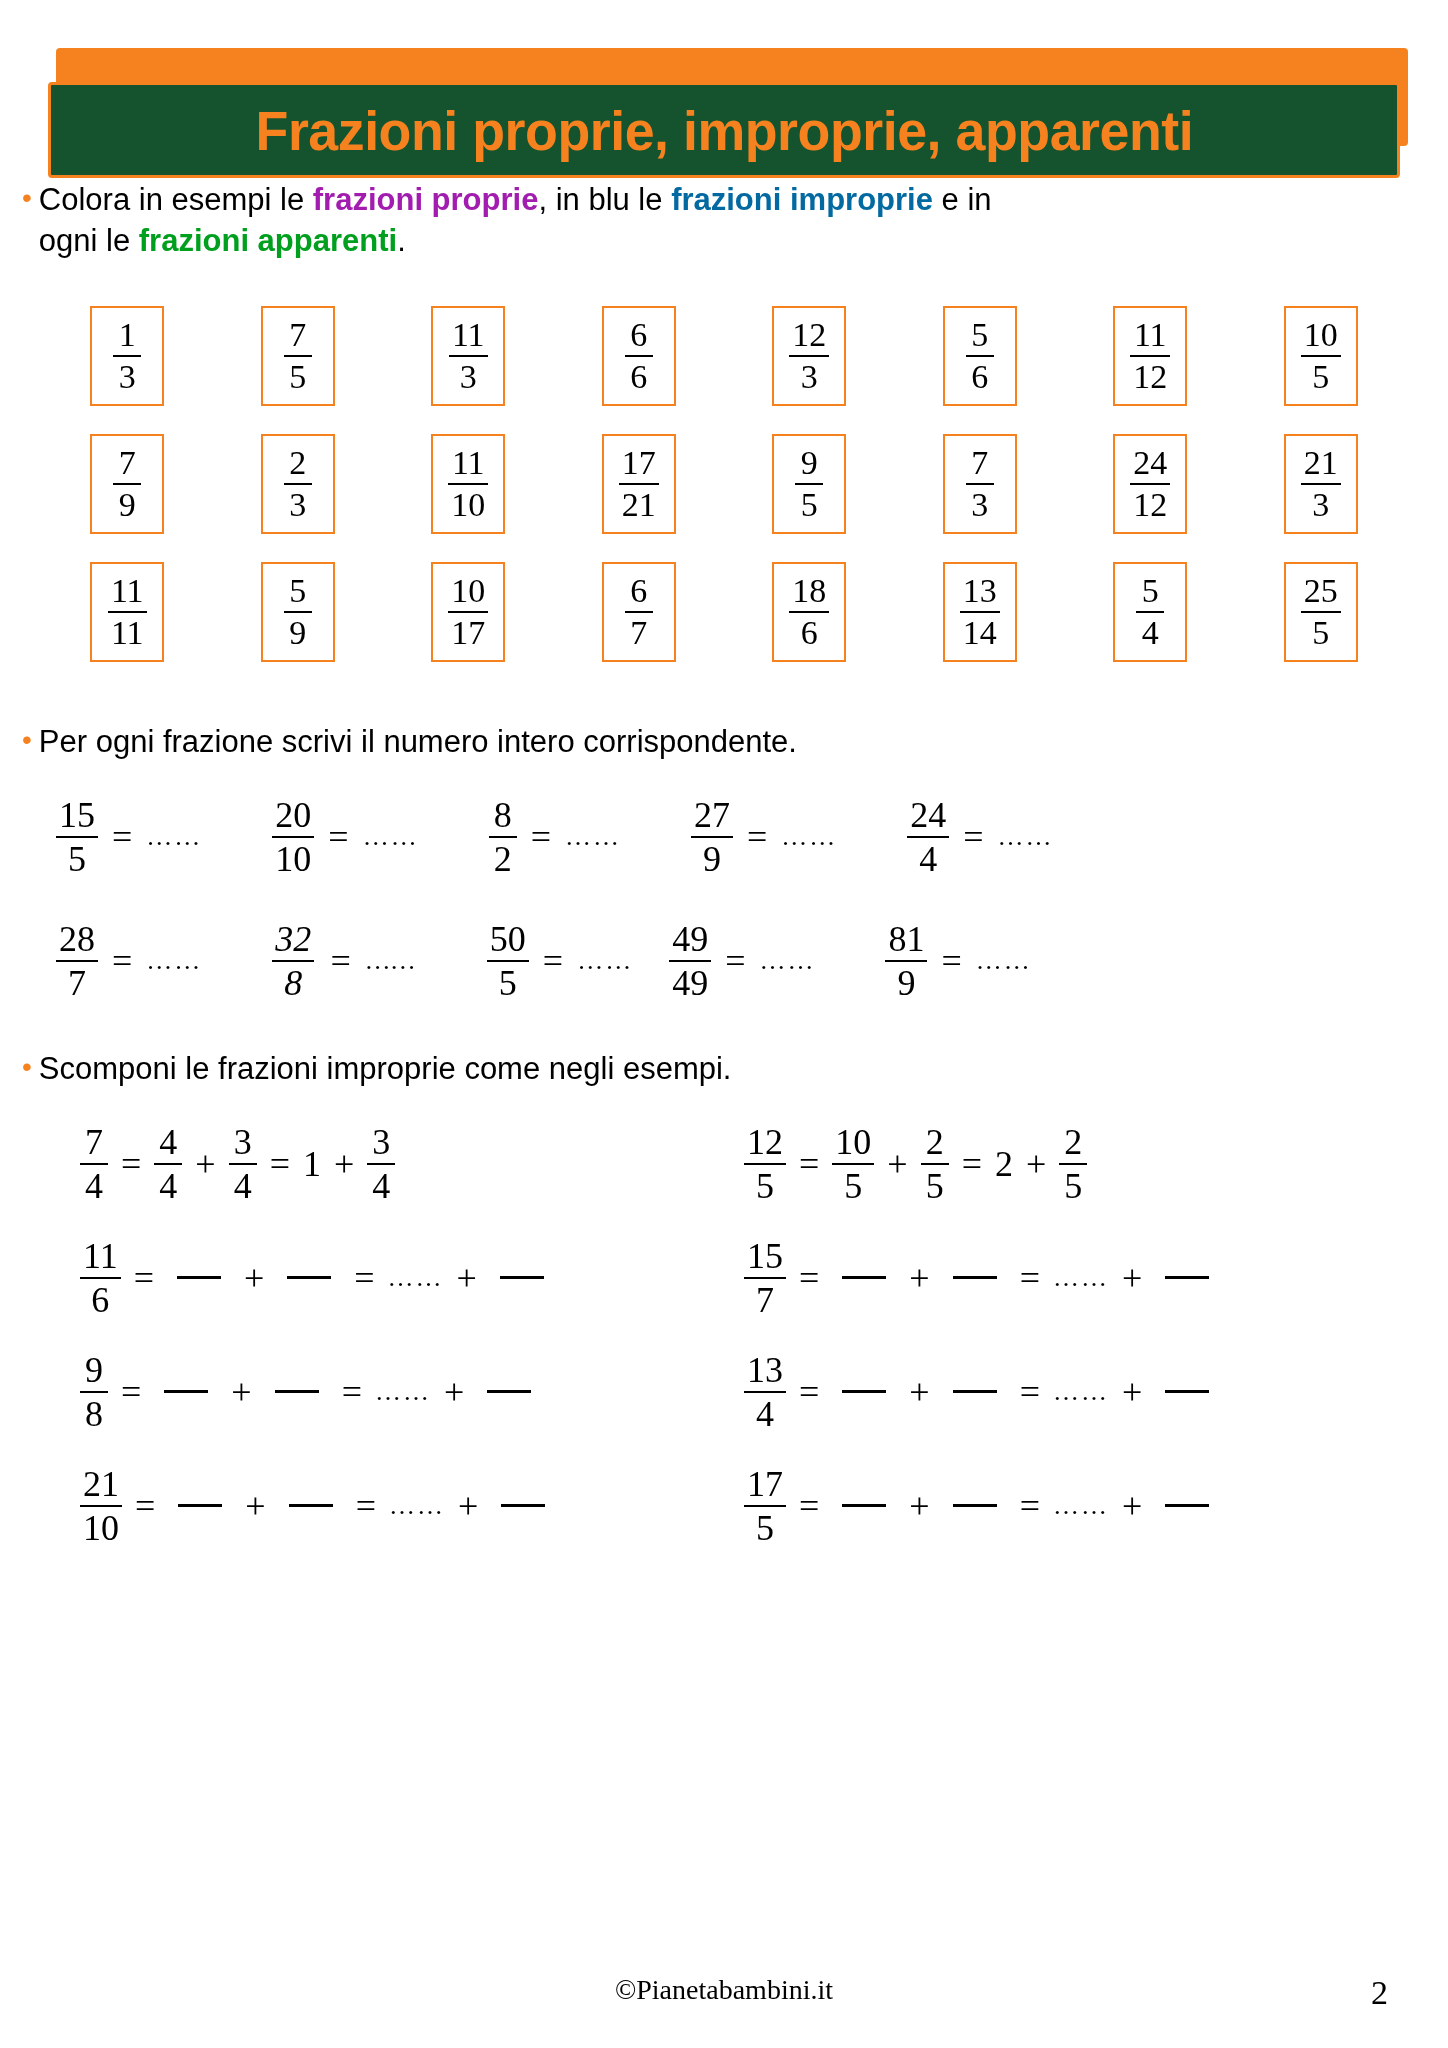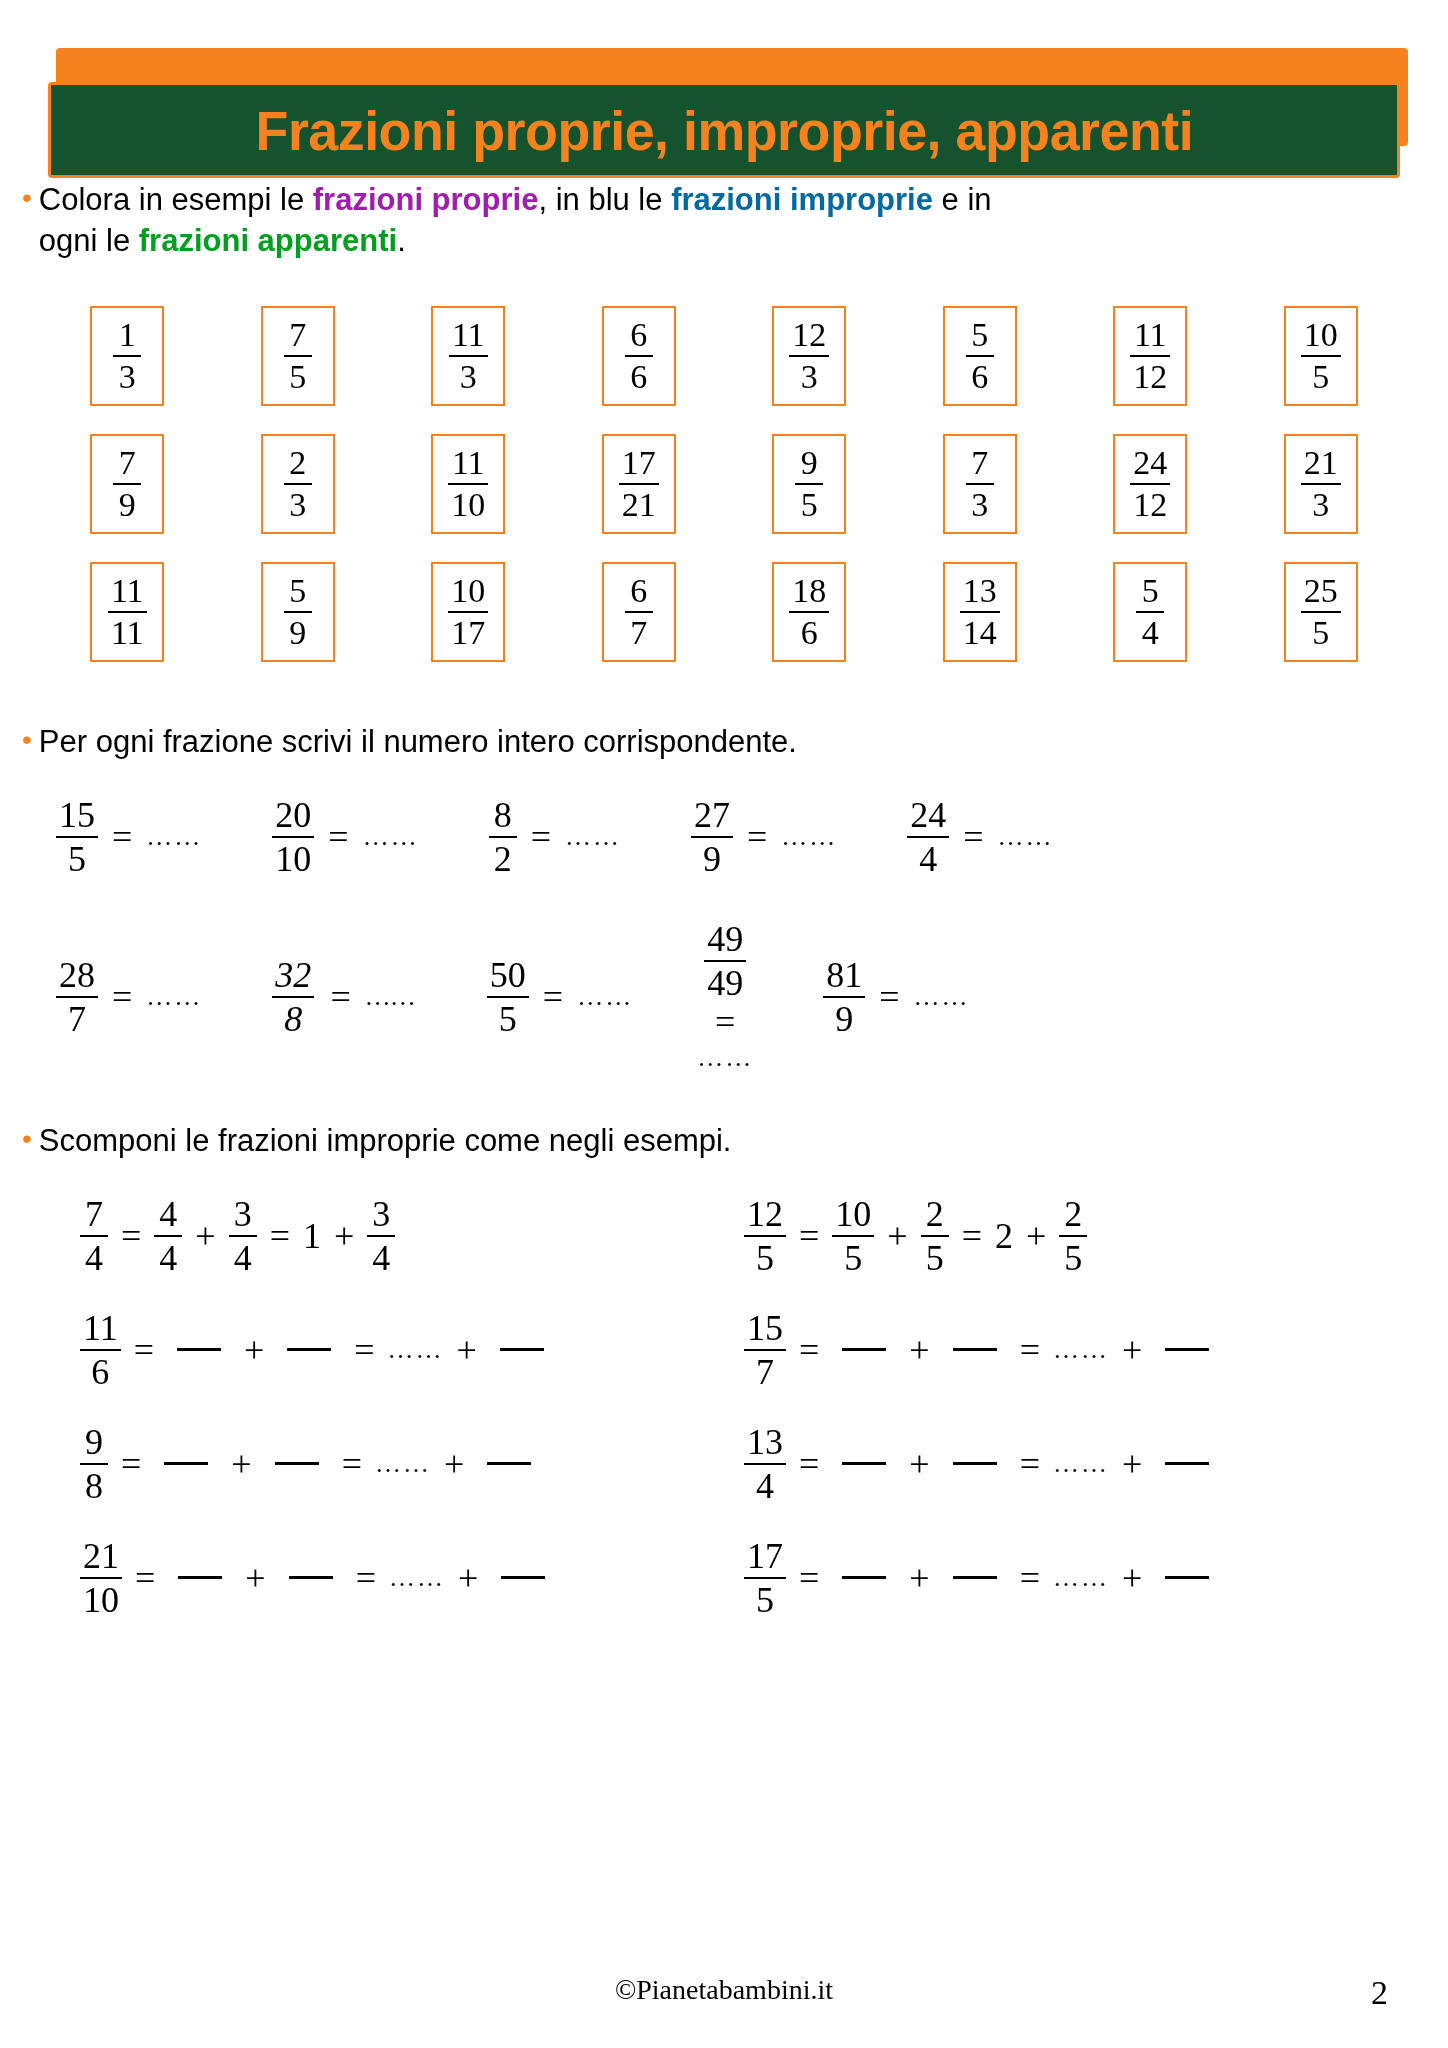--- a/index.html
+++ b/index.html
@@ -448,21 +448,21 @@
       </div>
       <div class="eq-item" style="margin-left: 70px;">
         <span class="frac">
           <span class="num">50</span>
           <span class="bar"></span>
           <span class="den">5</span>
         </span>
         <span class="eq-sign">=</span>
         <span class="dots">……</span>
       </div>
-      <div class="eq-item" style="margin-left: 64px; flex-direction: column;">
+      <div class="eq-item" style="margin-left: 36px;">
         <span class="frac">
           <span class="num">49</span>
           <span class="bar"></span>
           <span class="den">49</span>
         </span>
         <span class="eq-sign">=</span>
         <span class="dots">……</span>
       </div>
       <div class="eq-item" style="margin-left: 70px;">
         <span class="frac">

